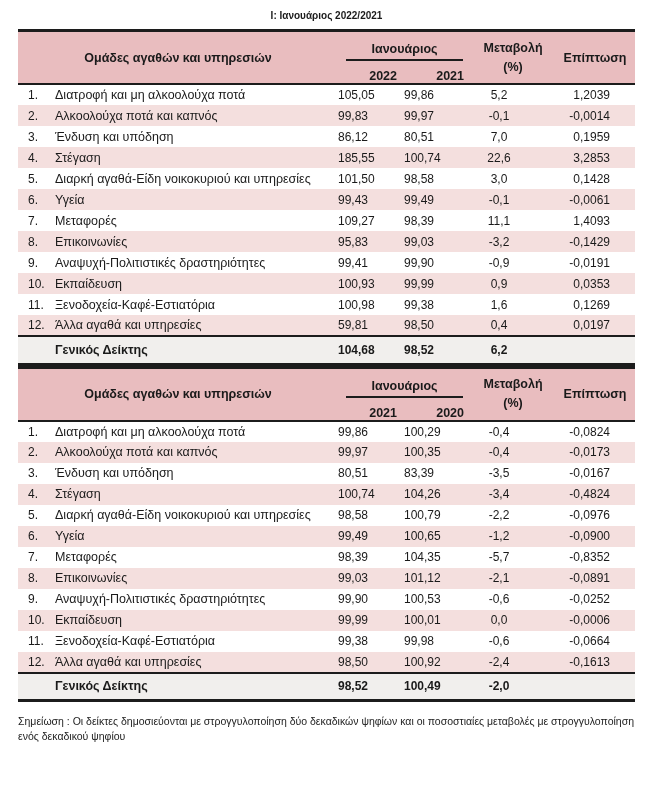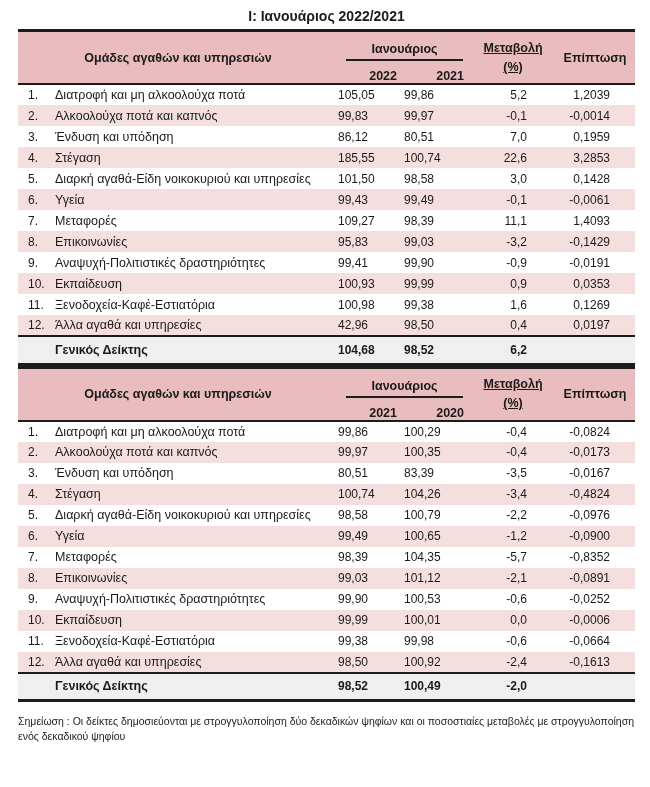--- a/index.html
+++ b/index.html
@@ -1,21 +1,21 @@
 <!DOCTYPE html>
 <html style="--header-bg: #e9bdbf; --stripe-bg: #f4dfde; --total-bg: #f1efed; --border-color: #1c1c1c;"><head>
 <meta charset="utf-8">
 <style>
   * { margin:0; padding:0; box-sizing:border-box; }
   html, body { width:650px; height:787px; overflow:hidden; background:#ffffff;
     font-family:"Liberation Sans", sans-serif; color:#1a1a1a; }
   .page { padding:5px 15px 0 18px; }
 
   .tbl-title { width:617px; text-align:center; font-weight:bold;
-    font-size:14px; line-height:16px; margin:3px 0 5px 0; }
+    font-size:10px; line-height:16px; margin:3px 0 5px 0; }
   .tbl-title.second { margin-top:44px; }
 
   table.cpi { width:617px; border-collapse:collapse; table-layout:fixed;
     border-top:3px solid var(--border-color,#1c1c1c); }
 
   col.c-num    { width:34px; }
   col.c-label  { width:286px; }
   col.c-y1     { width:66px; }
   col.c-y2     { width:67px; }
   col.c-pct    { width:84px; }
@@ -24,30 +24,30 @@
   thead th { background:var(--header-bg,#e9bdbf); font-weight:bold;
     font-size:12.5px; }
   thead tr.hr1 th { height:24px; }
   thead tr.hr2 { border-bottom:2px solid var(--border-color,#1c1c1c); }
   thead tr.hr2 th { height:14px; }
   th.groups { text-align:center; vertical-align:middle; }
   th.month-span { vertical-align:bottom; padding:8px 8px; }
   th.month-span .month-underline { text-align:center; padding:2px 0 3px 0;
     border-bottom:2px solid var(--border-color,#1c1c1c); }
   th.change { text-align:center; vertical-align:middle; }
-  th.change .line { line-height:19px;text-decoration:underline; }
+  th.change .line { line-height:19px; }
   th.impact { text-align:center; vertical-align:middle; }
   th.year { text-align:right; padding-right:7px; vertical-align:middle; }
 
   td { height:21px; font-size:12px; vertical-align:middle; }
   td.num { text-align:left; padding-left:10px; }
   td.label { padding-left:3px; font-size:12.5px;
     white-space:nowrap; overflow:hidden; }
   td.v { padding-right:7px; }
-  td.pct { text-align:right; padding-right:28px; }
+  td.pct { text-align:center; padding-right:28px; }
   td.imp { text-align:right; padding-right:25px; }
 
   tbody tr.stripe { background:var(--stripe-bg,#f4dfde); }
 
   tfoot tr { background:var(--total-bg,#f1efed);
     border-top:2.5px solid var(--border-color,#1c1c1c);
     border-bottom:3px solid var(--border-color,#1c1c1c); }
   tfoot td { height:28px; font-weight:bold; }
 
   .note { width:617px; margin-top:12px; font-size:10.5px; line-height:15px;
@@ -171,21 +171,21 @@
     <td class="num">11.</td>
     <td class="label">Ξενοδοχεία-Καφέ-Εστιατόρια</td>
     <td class="v">100,98</td>
     <td class="v">99,38</td>
     <td class="pct">1,6</td>
     <td class="imp">0,1269</td>
   </tr>
         <tr class="stripe">
     <td class="num">12.</td>
     <td class="label">Άλλα αγαθά και υπηρεσίες</td>
-    <td class="v">42,96</td>
+    <td class="v">59,81</td>
     <td class="v">98,50</td>
     <td class="pct">0,4</td>
     <td class="imp">0,0197</td>
   </tr>
       </tbody>
     <tfoot>
       <tr>
         <td class="num"></td>
         <td class="label">Γενικός Δείκτης</td>
         <td class="v">104,68</td>

